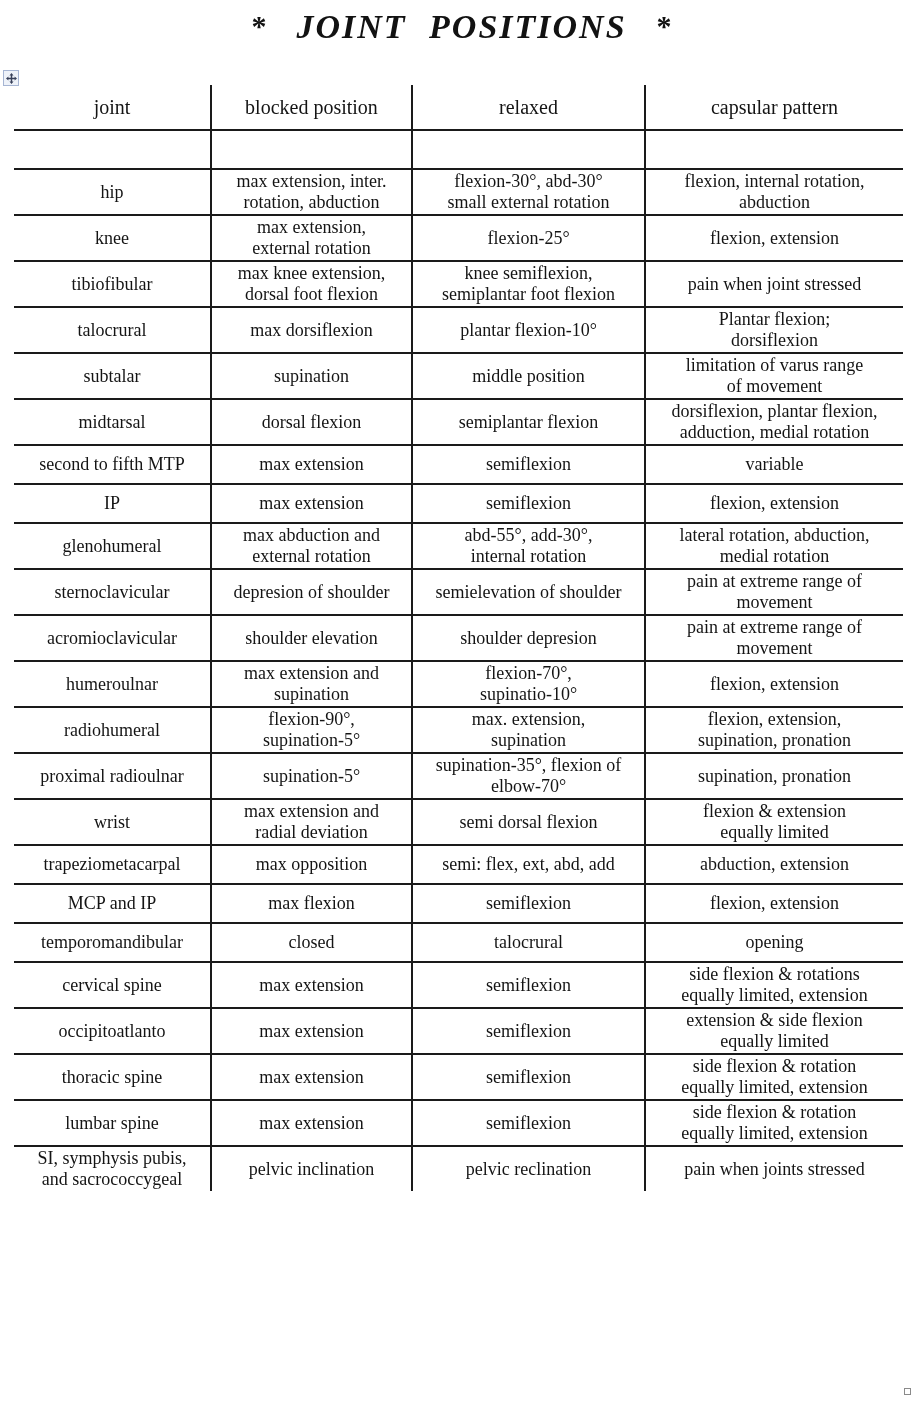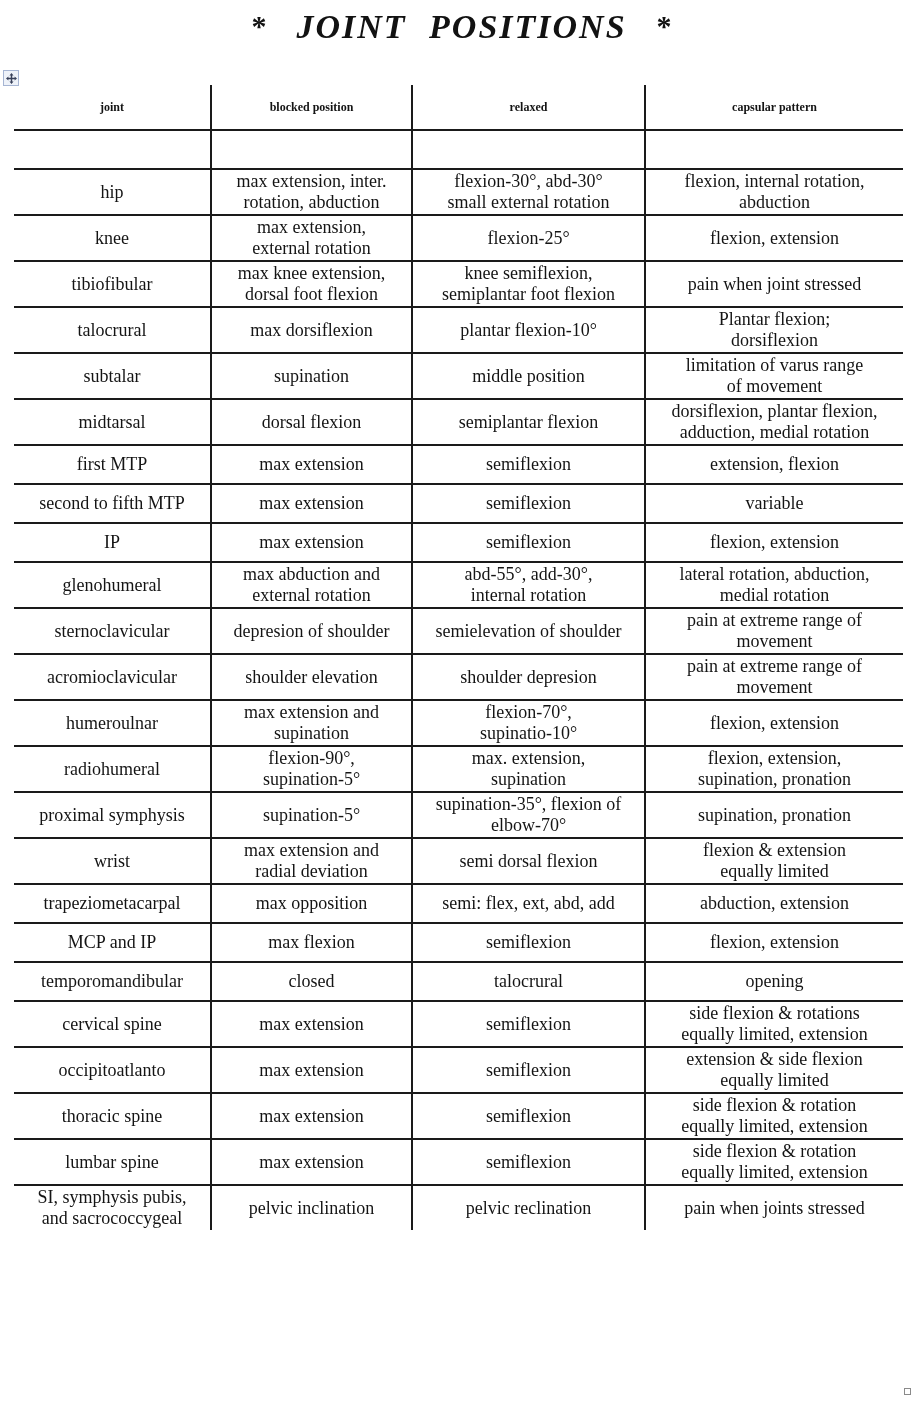--- a/index.html
+++ b/index.html
@@ -79,22 +79,22 @@
   .joint-table td {
     text-align: center;
     vertical-align: middle;
     padding: 1px 5px;
     font-size: 18px;
     line-height: 21px;
     white-space: pre-line;
     overflow: hidden;
   }
   .joint-table th {
-    font-weight: 700;
-    font-size: 12px;
+    font-weight: 400;
+    font-size: 20px;
   }
   
   .joint-table th + th,
   .joint-table td + td {
     border-left: 2px solid var(--line, #1a1a1a);
   }
   
   .joint-table thead tr th,
   .joint-table tbody tr.hline td {
     border-bottom: 2px solid var(--line, #1a1a1a);
@@ -180,26 +180,20 @@
 of movement</td>
         </tr>
         <tr class="hline">
           <td>midtarsal</td>
           <td>dorsal flexion</td>
           <td>semiplantar flexion</td>
           <td>dorsiflexion, plantar flexion,
 adduction, medial rotation</td>
         </tr>
         <tr class="hline">
-          <td>first MTP</td>
-          <td>max extension</td>
-          <td>semiflexion</td>
-          <td>extension, flexion</td>
-        </tr>
-        <tr class="hline">
           <td>second to fifth MTP</td>
           <td>max extension</td>
           <td>semiflexion</td>
           <td>variable</td>
         </tr>
         <tr class="hline">
           <td>IP</td>
           <td>max extension</td>
           <td>semiflexion</td>
           <td>flexion, extension</td>
@@ -238,21 +232,21 @@
         <tr class="hline">
           <td>radiohumeral</td>
           <td>flexion-90°,
 supination-5°</td>
           <td>max. extension,
 supination</td>
           <td>flexion, extension,
 supination, pronation</td>
         </tr>
         <tr class="hline">
-          <td>proximal symphysis</td>
+          <td>proximal radioulnar</td>
           <td>supination-5°</td>
           <td>supination-35°, flexion of
 elbow-70°</td>
           <td>supination, pronation</td>
         </tr>
         <tr class="hline">
           <td>wrist</td>
           <td>max extension and
 radial deviation</td>
           <td>semi dorsal flexion</td>

